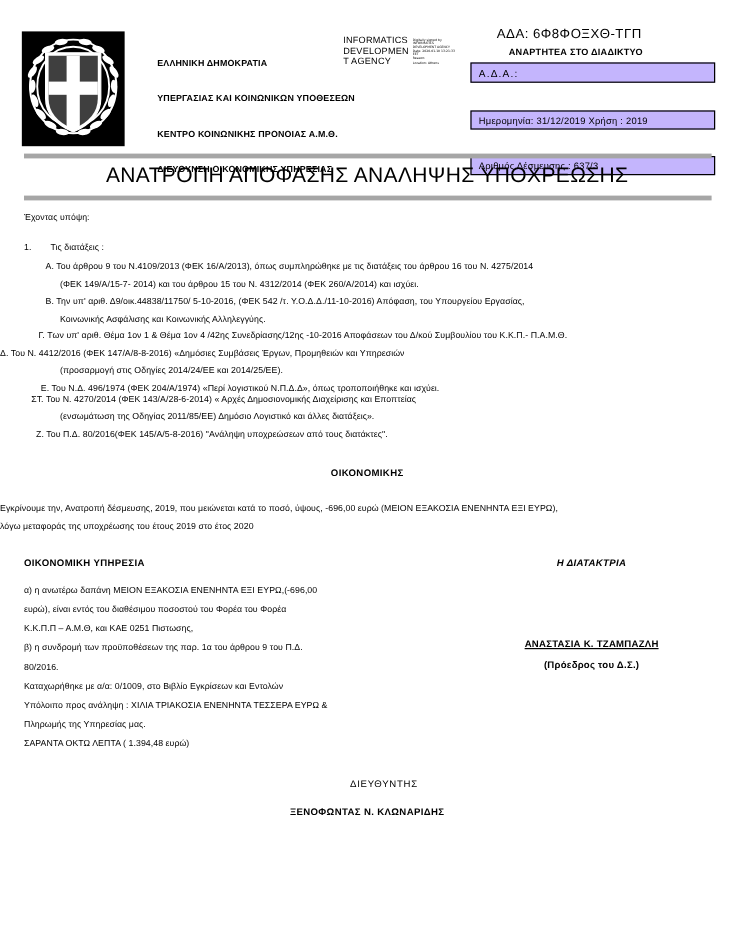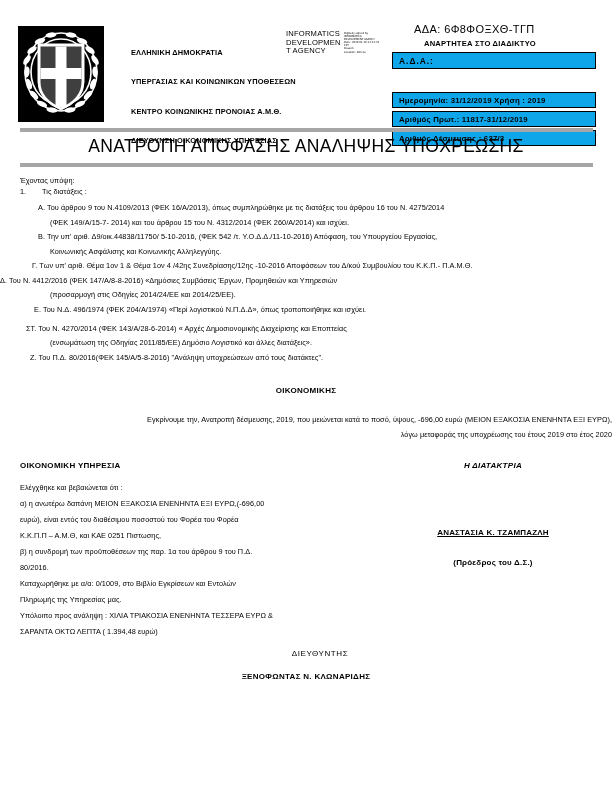--- a/index.html
+++ b/index.html
@@ -105,26 +105,26 @@
     font-size: 7.6px;
     font-weight: bold;
     letter-spacing: 0.2px;
     white-space: nowrap;
   }
 
   .infobox {
     position: absolute;
     box-sizing: border-box;
     border: 1.1px solid #000;
-    background: #0ea5e9;
+    background: #c4b5fd;
     display: flex;
     align-items: center;
     padding-left: 6px;
     font-size: 7.8px;
-    font-weight: bold;
+    font-weight: normal;
     letter-spacing: 0.2px;
     white-space: nowrap;
   }
   .box-ada    { left: 392px; top: 38px;  width: 204px; height: 17px; font-size: 8.4px; letter-spacing: 1px; }
   .box-date   { left: 392px; top: 78px;  width: 204px; height: 16px; }
   .box-prot   { left: 392px; top: 97px;  width: 204px; height: 16px; }
   .box-desm   { left: 392px; top: 116px; width: 204px; height: 16px; }
 
   
   .band {
@@ -158,35 +158,35 @@
 
   .ln {
     position: relative;
     font-size: 7.3px;
     line-height: 9px;
     letter-spacing: 0.05px;
     white-space: nowrap;
     margin: 0;
   }
 
-  .lead      { margin-left: 20px; margin-bottom: 2px; }
+  .lead      { margin-left: 20px; margin-bottom: 16px; }
   .numitem   { margin-left: 20px; margin-bottom: 7px; }
   .numitem .num { display: inline-block; width: 22px; }
   .lvl-a     { margin-left: 38px; margin-bottom: 5.5px; }
   .lvl-cont  { margin-left: 50px; margin-bottom: 5.5px; }
 
   .center-bold {
     text-align: center;
     font-weight: bold;
     font-size: 8px;
     letter-spacing: 0.3px;
     white-space: nowrap;
   }
 
-  .para { margin-bottom: 6px; text-align: right; }
+  .para { margin-bottom: 6px; }
 
   
   .cols {
     position: relative;
     width: 612px;
   }
   .col-left {
     position: absolute;
     left: 20px;
     top: 0;
@@ -210,21 +210,21 @@
     font-size: 8px;
     font-weight: bold;
     letter-spacing: 0.2px;
     white-space: nowrap;
   }
   .sig-role {
     font-size: 8px;
     font-weight: bold;
     letter-spacing: 0.2px;
     white-space: nowrap;
-    margin-top: 21px;
+    margin-top: 9px;
   }
 
   .dir-title {
     position: absolute;
     left: 14px;
     width: 612px;
     text-align: center;
     font-size: 8px;
     font-weight: normal;
     letter-spacing: 0.6px;
@@ -309,21 +309,20 @@
         <span>Reason:</span>
         <span>Location: Athens</span>
       </div>
     </div>
 
     <div class="ada-code">ΑΔΑ: 6Φ8ΦΟΞΧΘ-ΤΓΠ</div>
     <div class="anartitea">ΑΝΑΡΤΗΤΕΑ ΣΤΟ ΔΙΑΔΙΚΤΥΟ</div>
 
     <div class="infobox box-ada">Α.Δ.Α.:</div>
     <div class="infobox box-date">Ημερομηνία: 31/12/2019 Χρήση : 2019</div>
-    <div class="infobox box-prot">Αριθμός Πρωτ.: 11817-31/12/2019</div>
     <div class="infobox box-desm">Αριθμός Δέσμευσης : 637/3</div>
   </div>
 
   <div class="band band-top"></div>
   <div class="doc-title">ΑΝΑΤΡΟΠΗ ΑΠΟΦΑΣΗΣ ΑΝΑΛΗΨΗΣ ΥΠΟΧΡΕΩΣΗΣ</div>
   <div class="band band-bottom"></div>
 
   <div class="body">
 
     <div class="ln lead">Έχοντας υπόψη:</div>
@@ -348,21 +347,21 @@
       <span>Γ.</span>
       <span>Των υπ' αριθ. Θέμα 1ον 1 &amp; Θέμα 1ον 4 /42ης Συνεδρίασης/12ης -10-2016   Αποφάσεων του Δ/κού Συμβουλίου του Κ.Κ.Π.- Π.Α.Μ.Θ.</span>
     </div>
 
     <div class="ln" style="margin-bottom:5.5px;">
       <span>Δ.</span>
       <span>Του Ν. 4412/2016 (ΦΕΚ  147/Α/8-8-2016) «Δημόσιες Συμβάσεις Έργων, Προμηθειών και Υπηρεσιών</span>
     </div>
     <div class="ln lvl-cont">(προσαρμογή στις Οδηγίες 2014/24/ΕΕ  και 2014/25/ΕΕ).</div>
 
-    <div class="ln" style="margin-left:34px;margin-bottom:10px;">
+    <div class="ln" style="margin-left:34px;margin-bottom:0;">
       <span>Ε.</span>
       <span>Του Ν.Δ. 496/1974 (ΦΕΚ 204/Α/1974) «Περί λογιστικού Ν.Π.Δ.Δ», όπως τροποποιήθηκε και ισχύει.</span>
     </div>
 
     <div class="ln" style="margin-left:26px;margin-bottom:5.5px;">
       <span>ΣΤ.</span>
       <span>Του Ν. 4270/2014 (ΦΕΚ 143/Α/28-6-2014) « Αρχές Δημοσιονομικής Διαχείρισης και Εποπτείας</span>
     </div>
     <div class="ln lvl-cont">(ενσωμάτωση της Οδηγίας 2011/85/ΕΕ)   Δημόσιο Λογιστικό και άλλες διατάξεις».</div>
 
@@ -373,29 +372,28 @@
 
     <div class="center-bold" style="margin-top:24px;margin-bottom:20px;">ΟΙΚΟΝΟΜΙΚΗΣ</div>
 
     <div class="ln para">Εγκρίνουμε την, Ανατροπή δέσμευσης, 2019, που μειώνεται κατά το ποσό, ύψους, -696,00  ευρώ (ΜΕΙΟΝ ΕΞΑΚΟΣΙΑ ΕΝΕΝΗΝΤΑ ΕΞΙ ΕΥΡΩ),</div>
     <div class="ln para">λόγω μεταφοράς της υποχρέωσης του έτους 2019 στο έτος 2020</div>
 
     <div class="cols" style="height:185px;margin-top:22px;">
 
       <div class="col-left">
         <div class="hdr-bold" style="margin-bottom:13px;">ΟΙΚΟΝΟΜΙΚΗ ΥΠΗΡΕΣΙΑ</div>
-        <div class="ln">Ελέγχθηκε και βεβαιώνεται ότι :</div>
         <div class="ln">α) η ανωτέρω δαπάνη ΜΕΙΟΝ  ΕΞΑΚΟΣΙΑ  ΕΝΕΝΗΝΤΑ  ΕΞΙ ΕΥΡΩ,(-696,00</div>
         <div class="ln">ευρώ), είναι εντός του διαθέσιμου ποσοστού του Φορέα    του Φορέα</div>
         <div class="ln">Κ.Κ.Π.Π – Α.Μ.Θ, και ΚΑΕ 0251 Πιστωσης,</div>
         <div class="ln">β) η συνδρομή των προϋποθέσεων της παρ. 1α του άρθρου 9 του Π.Δ.</div>
         <div class="ln">80/2016.</div>
         <div class="ln">Καταχωρήθηκε  με  α/α:  0/1009,  στο  Βιβλίο  Εγκρίσεων  και  Εντολών</div>
+        <div class="ln">Υπόλοιπο προς ανάληψη : ΧΙΛΙΑ  ΤΡΙΑΚΟΣΙΑ ΕΝΕΝΗΝΤΑ ΤΕΣΣΕΡΑ ΕΥΡΩ &amp;</div>
         <div class="ln">Πληρωμής της Υπηρεσίας μας.</div>
-        <div class="ln">Υπόλοιπο προς ανάληψη : ΧΙΛΙΑ  ΤΡΙΑΚΟΣΙΑ ΕΝΕΝΗΝΤΑ ΤΕΣΣΕΡΑ ΕΥΡΩ &amp;</div>
         <div class="ln">ΣΑΡΑΝΤΑ ΟΚΤΩ ΛΕΠΤΑ ( 1.394,48 ευρώ)</div>
       </div>
 
       <div class="col-right">
         <div class="hdr-bold" style="text-align:center;font-style:italic;">Η ΔΙΑΤΑΚΤΡΙΑ</div>
         <div class="sig-name" style="margin-top:58px;text-decoration:underline;">ΑΝΑΣΤΑΣΙΑ Κ. ΤΖΑΜΠΑΖΛΗ</div>
         <div class="sig-role">(Πρόεδρος του Δ.Σ.)</div>
       </div>
     </div>
 

